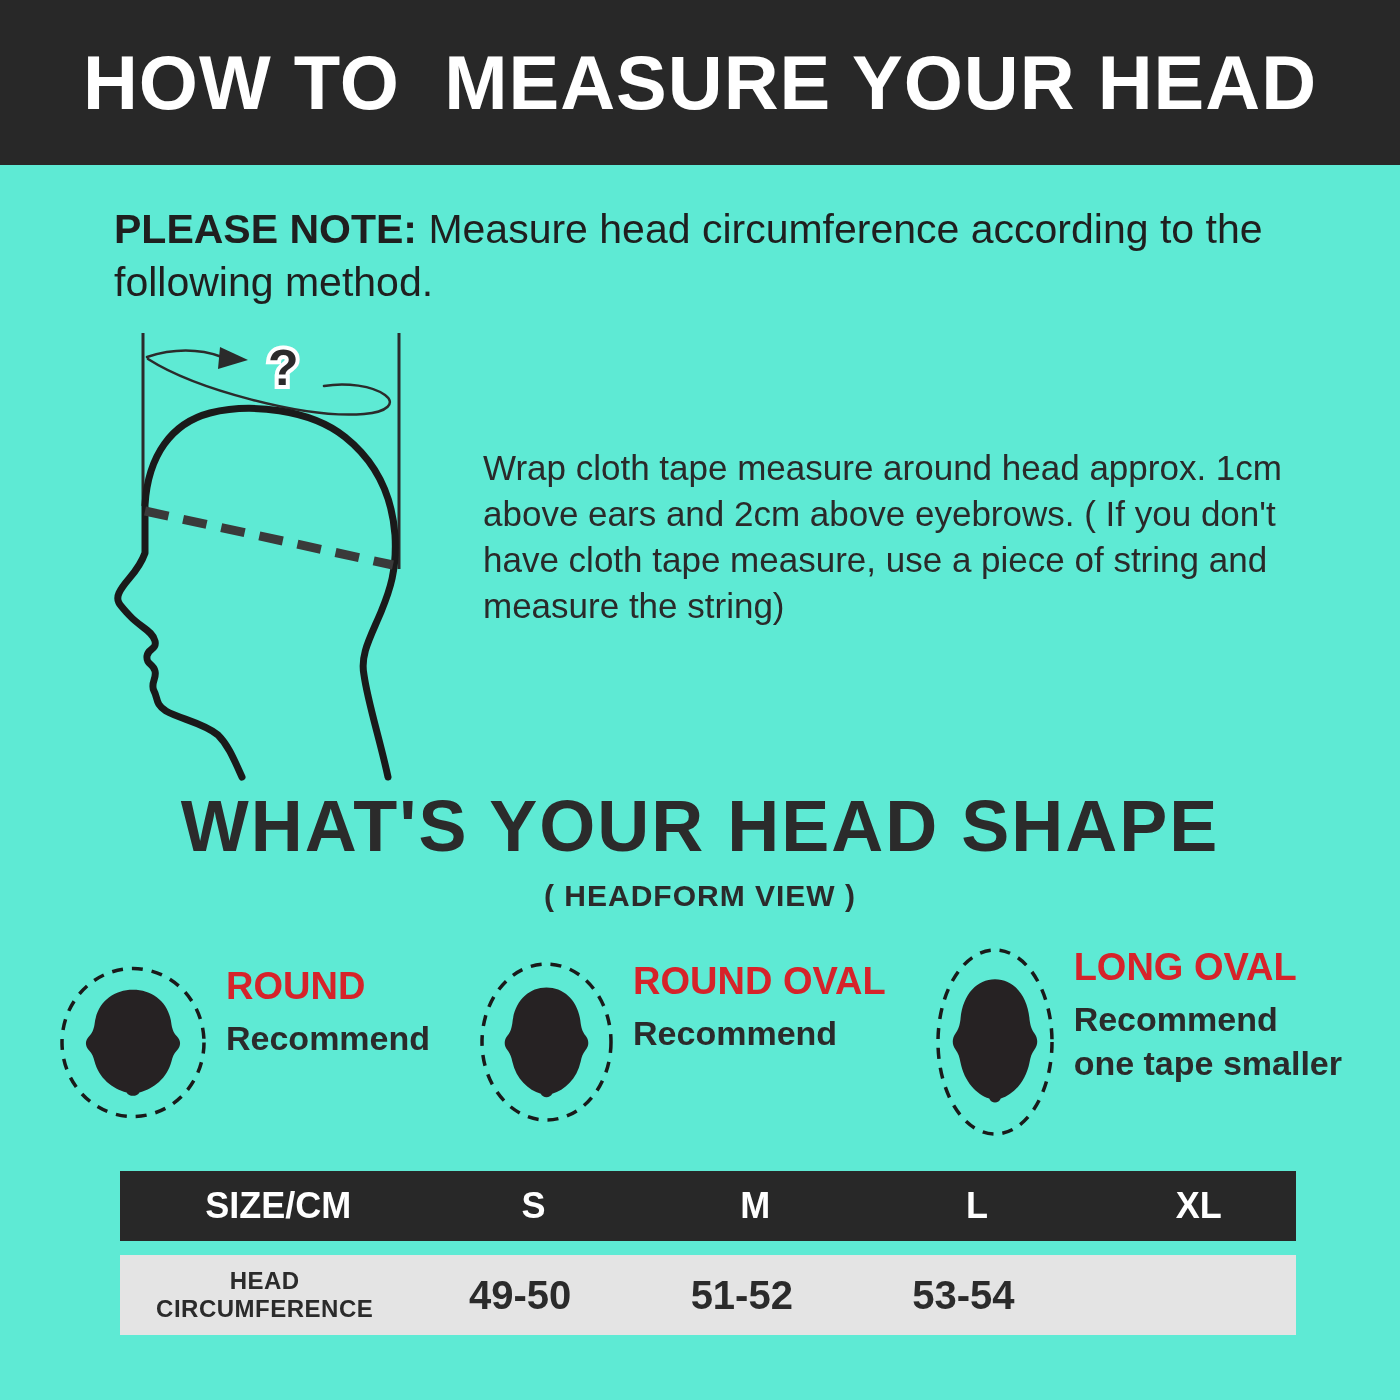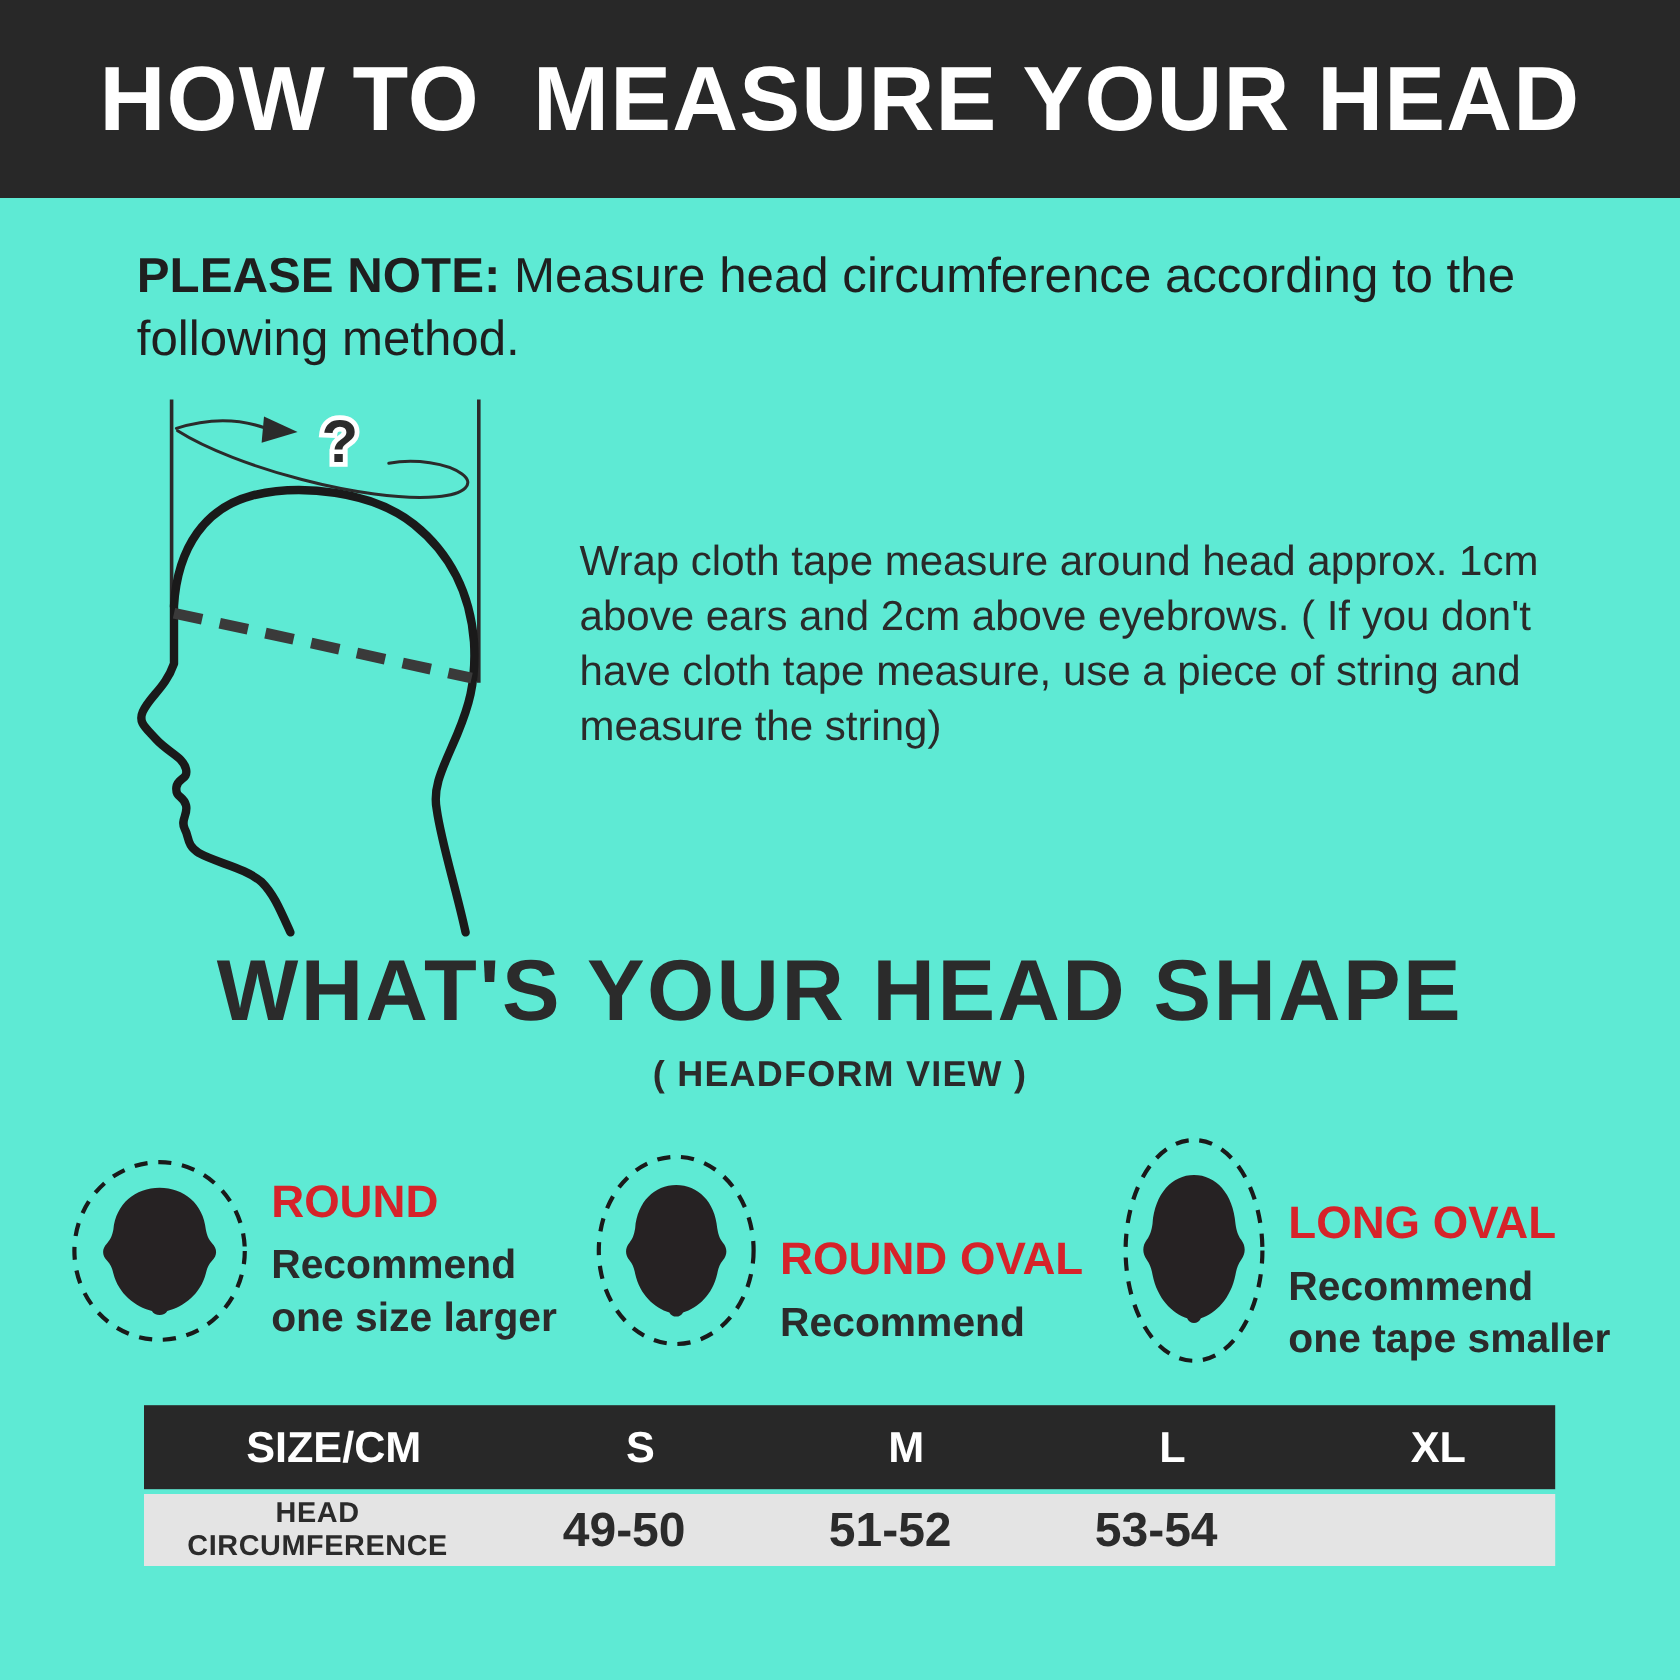--- a/index.html
+++ b/index.html
@@ -23,33 +23,33 @@
                   font-size:35px; line-height:46px; color:#2a2a2a; }
 
   
   .shape-title { text-align:center; font-size:72px; font-weight:700;
                  letter-spacing:2px; color:#2b2b2b; }
   .shape-subtitle { margin-top:12px; text-align:center; font-size:30px; font-weight:700;
                     letter-spacing:1px; color:#2b2b2b; }
 
   .shapes { margin-top:22px; padding:0 58px; display:flex; justify-content:space-between;
             align-items:center; height:214px; }
-  .shape { display:flex; align-items:flex-end; gap:18px; }
+  .shape { display:flex; align-items:flex-start; gap:18px; }
   .shape-text .shape-name { font-size:38px; font-weight:700; color:#d6232a; margin-bottom:8px; }
   .shape-text .shape-rec  { font-size:34px; font-weight:600; line-height:44px; color:#2b2b2b; }
 
   .oval ellipse { fill:none; stroke:#1a1a1a; stroke-width:3.5; stroke-dasharray:11 9; }
   .oval path    { fill:#262223; }
 
   
   .size-table { margin:22px 120px 0 120px; width:1176px; }
   .t-row { display:grid; grid-template-columns:24.6% 18.85% 18.85% 18.85% 18.85%; align-items:center; }
   .t-head { background:#282828; height:70px; }
   .t-head .cell { color:#ffffff; font-size:36px; font-weight:700; text-align:center;padding-left:27px; }
-  .t-body { background:#e4e4e4; height:60px; margin-top:4px; }
+  .t-body { background:#e4e4e4; height:80px; margin-top:14px; }
   .t-body .cell { color:#2b2b2b; font-size:40px; font-weight:700; text-align:center; }
   .t-body .row-label { font-size:24px; line-height:28px; font-weight:700; letter-spacing:0.5px;
                        max-width:220px; margin:0 auto; }
 
   
   .stroke-thin  { fill:none; stroke:#2b2b2b; stroke-width:2.5; stroke-linecap:round; }
   .stroke-head  { fill:none; stroke:#1a1a1a; stroke-width:7; stroke-linecap:round; stroke-linejoin:round; }
   .guide-line   { stroke:#2b2b2b; stroke-width:3; }
   .dash-line    { stroke:#3a3a3a; stroke-width:9; stroke-dasharray:24 15; }
   .qmark { font-family:"Liberation Sans", sans-serif; font-size:50px; font-weight:700; fill:#2b2b2b;
@@ -108,21 +108,20 @@
   <section class="shapes">
 
     <div class="shape">
       <svg class="oval" width="150" height="155" viewBox="0 0 150 155" aria-hidden="true">
         <ellipse cx="75" cy="77.5" rx="71" ry="74"></ellipse>
         <path transform="translate(21.5,19.5) scale(1.07,0.892)" d="M50 6 C69 6 84 21 86 45 C87 51 88 54 91 58 C95 63 95 69 91 74 C88 78 87 81 86 86 C82 105 69 117 56 121 C54 126 46 126 44 121 C31 117 18 105 14 86 C13 81 12 78 9 74 C5 69 5 63 9 58 C12 54 13 51 14 45 C16 21 31 6 50 6 Z"></path>
       </svg>
       <div class="shape-text">
         <div class="shape-name">ROUND</div>
         <div class="shape-rec">Recommend</div>
-        <div class="shape-rec">one size larger</div>
       </div>
     </div>
 
     <div class="shape">
       <svg class="oval" width="137" height="164" viewBox="0 0 137 164" aria-hidden="true">
         <ellipse cx="68.5" cy="82" rx="64.5" ry="78"></ellipse>
         <path transform="translate(21,22) scale(0.95,0.923)" d="M50 6 C69 6 84 21 86 45 C87 51 88 54 91 58 C95 63 95 69 91 74 C88 78 87 81 86 86 C82 105 69 117 56 121 C54 126 46 126 44 121 C31 117 18 105 14 86 C13 81 12 78 9 74 C5 69 5 63 9 58 C12 54 13 51 14 45 C16 21 31 6 50 6 Z"></path>
       </svg>
       <div class="shape-text">
         <div class="shape-name">ROUND OVAL</div>

